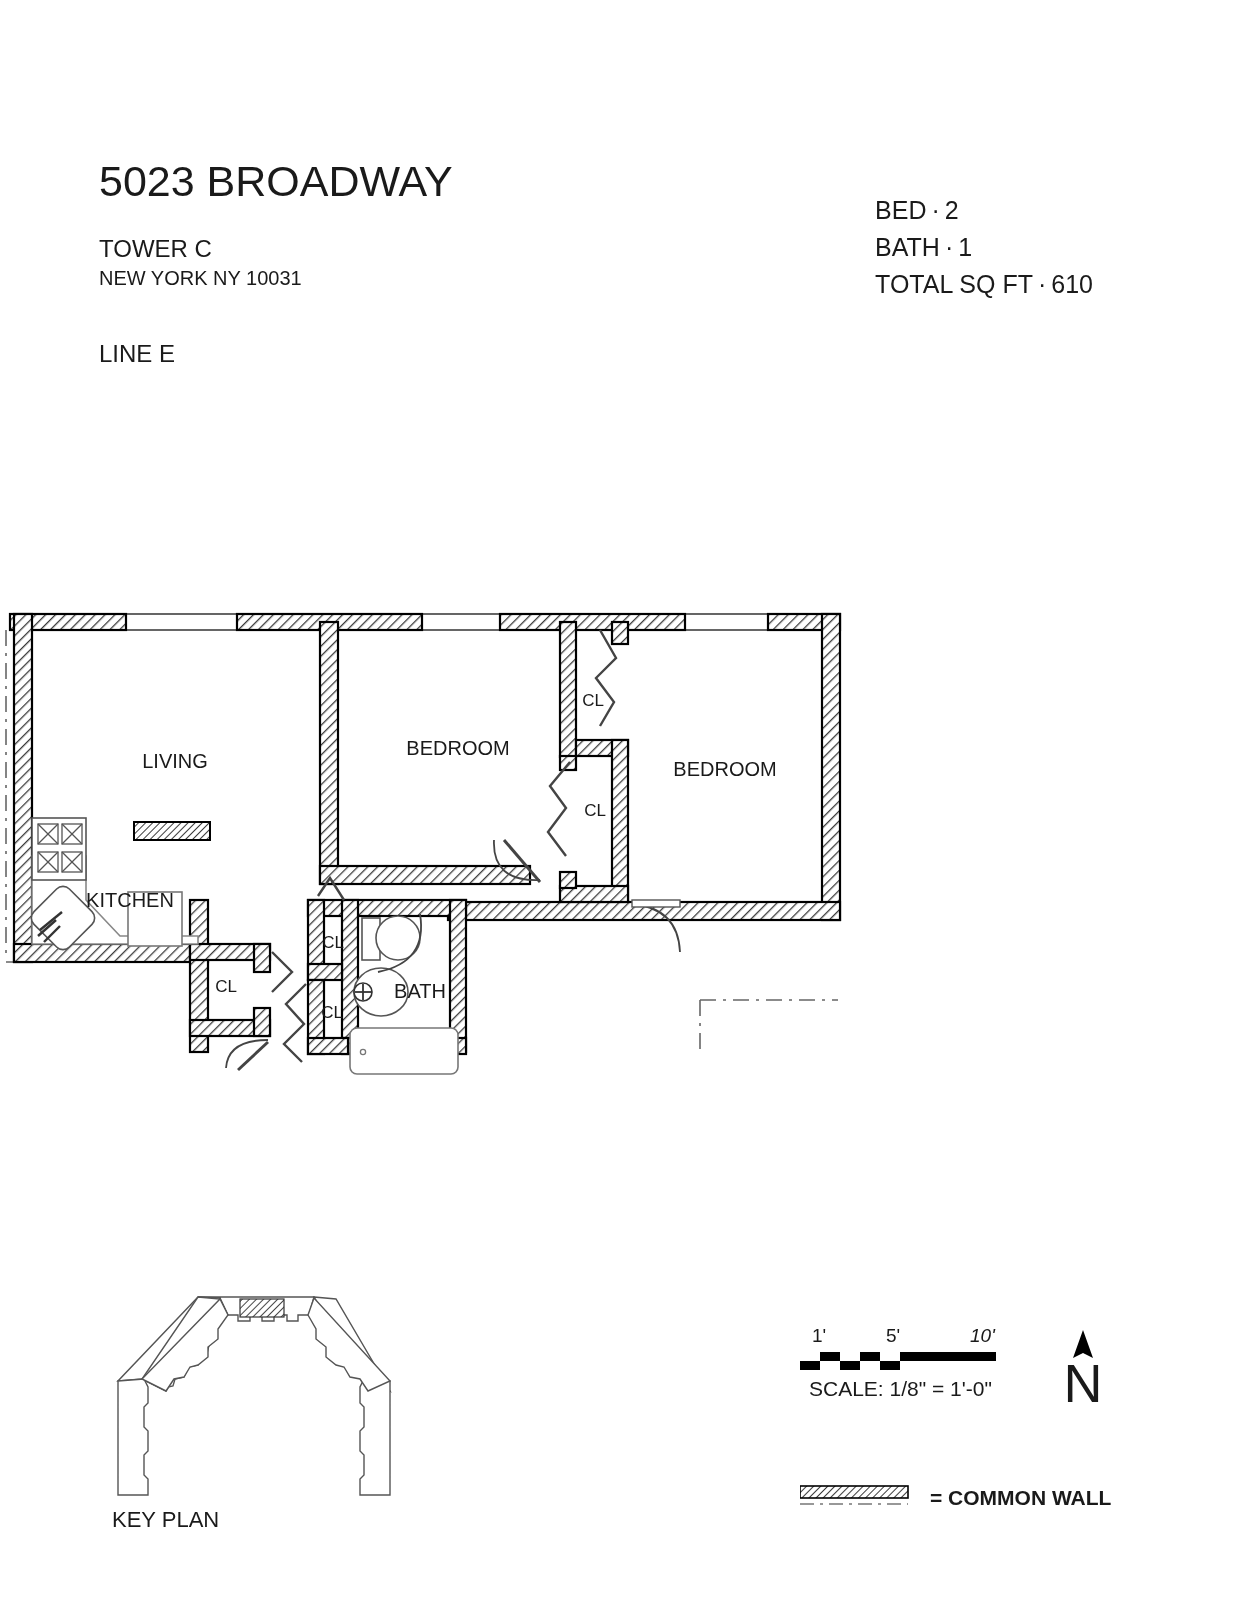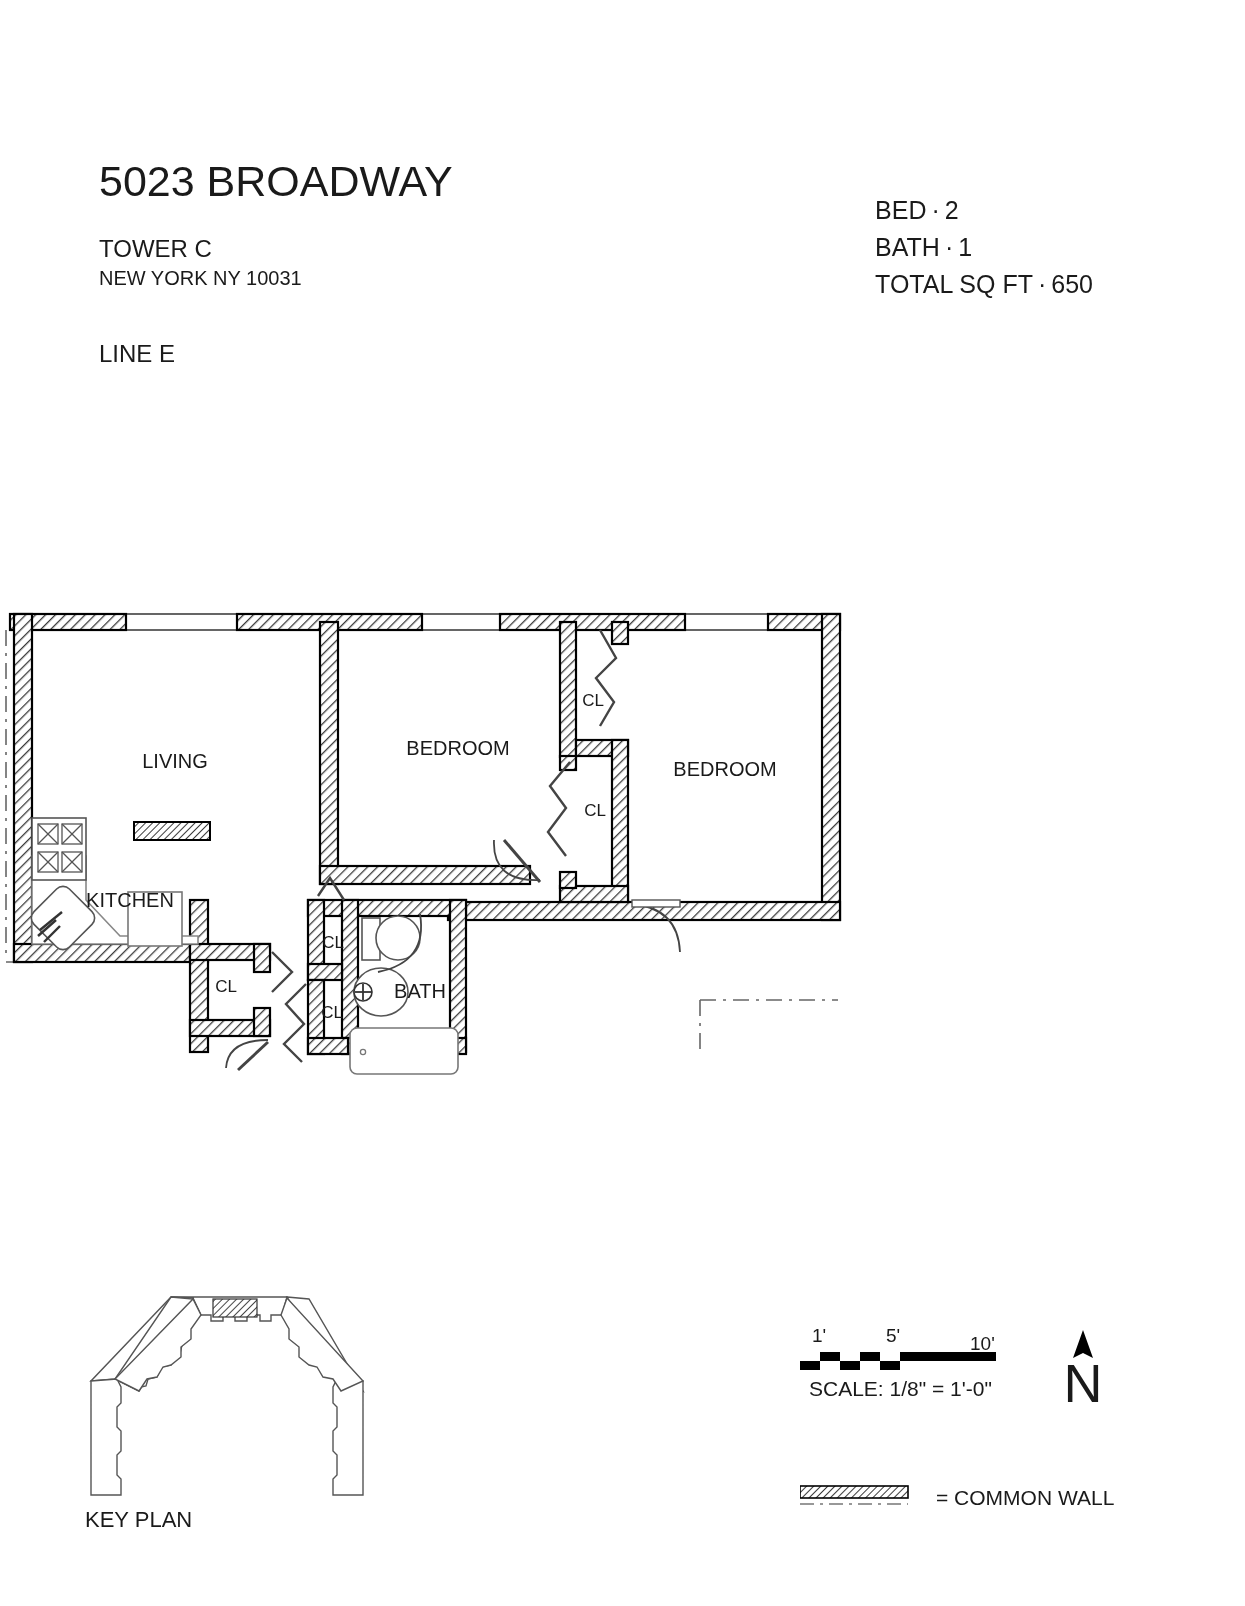--- a/index.html
+++ b/index.html
@@ -73,21 +73,21 @@
     left: 0;
     top: 600px;
     width: 1245px;
     height: 520px;
   }
   #plan-svg { display: block; }
 
   
   #keyplan-wrap {
     position: absolute;
-    left: 75px;
+    left: 102px;
     top: 1255px;
     width: 330px;
     height: 310px;
   }
   #keyplan-caption {
     position: absolute;
     left: 10px;
     top: 252px;
     font-size: 22px;
     white-space: nowrap;
@@ -101,21 +101,21 @@
     width: 210px;
     height: 110px;
   }
   .tick-label {
     position: absolute;
     font-size: 19px;
     white-space: nowrap;
   }
   #tick-1  { left: 12px;  top: 0px; }
   #tick-5  { left: 86px;  top: 0px; }
-  #tick-10 { left: 170px; top: 8px; }
+  #tick-10 { left: 170px; top: 0px; font-style: italic; }
   #scale-text {
     position: absolute;
     left: 9px;
     top: 52px;
     font-size: 21px;
     white-space: nowrap;
   }
 
   #north-wrap {
     position: absolute;
@@ -136,24 +136,25 @@
 
   #legend-wrap {
     position: absolute;
     left: 800px;
     top: 1483px;
     width: 310px;
     height: 40px;
   }
   #legend-text {
     position: absolute;
-    left: 136px;
+    left: 130px;
     top: 3px;
     font-size: 21px;
     white-space: nowrap;
+    font-weight: bold;
   }
 </style>
 </head>
 <body>
 
 <div id="header">
 
   <div id="addr-block">
     <div id="building-name">5023 BROADWAY</div>
     <div id="tower-line">TOWER C</div>
@@ -163,21 +164,21 @@
   <div id="line-label">LINE E</div>
 
   <div id="stats-block">
     <div class="stat-row">
       <span>BED</span><span class="stat-dot">·</span><span>2</span>
     </div>
     <div class="stat-row">
       <span>BATH</span><span class="stat-dot">·</span><span>1</span>
     </div>
     <div class="stat-row">
-      <span>TOTAL SQ FT</span><span class="stat-dot">·</span><span>650</span>
+      <span>TOTAL SQ FT</span><span class="stat-dot">·</span><span>610</span>
     </div>
   </div>
 </div>
 
 <div id="plan-wrap">
 <svg id="plan-svg" width="1245" height="520" viewBox="0 0 1245 520" xmlns="http://www.w3.org/2000/svg">
   <defs>
     <pattern id="wallHatch" width="7" height="7" patternTransform="rotate(45)" patternUnits="userSpaceOnUse">
       <rect width="7" height="7" fill="#ffffff"></rect>
       <line x1="0" y1="0" x2="0" y2="7" stroke="#3c3c3c" stroke-width="2.6"></line>

